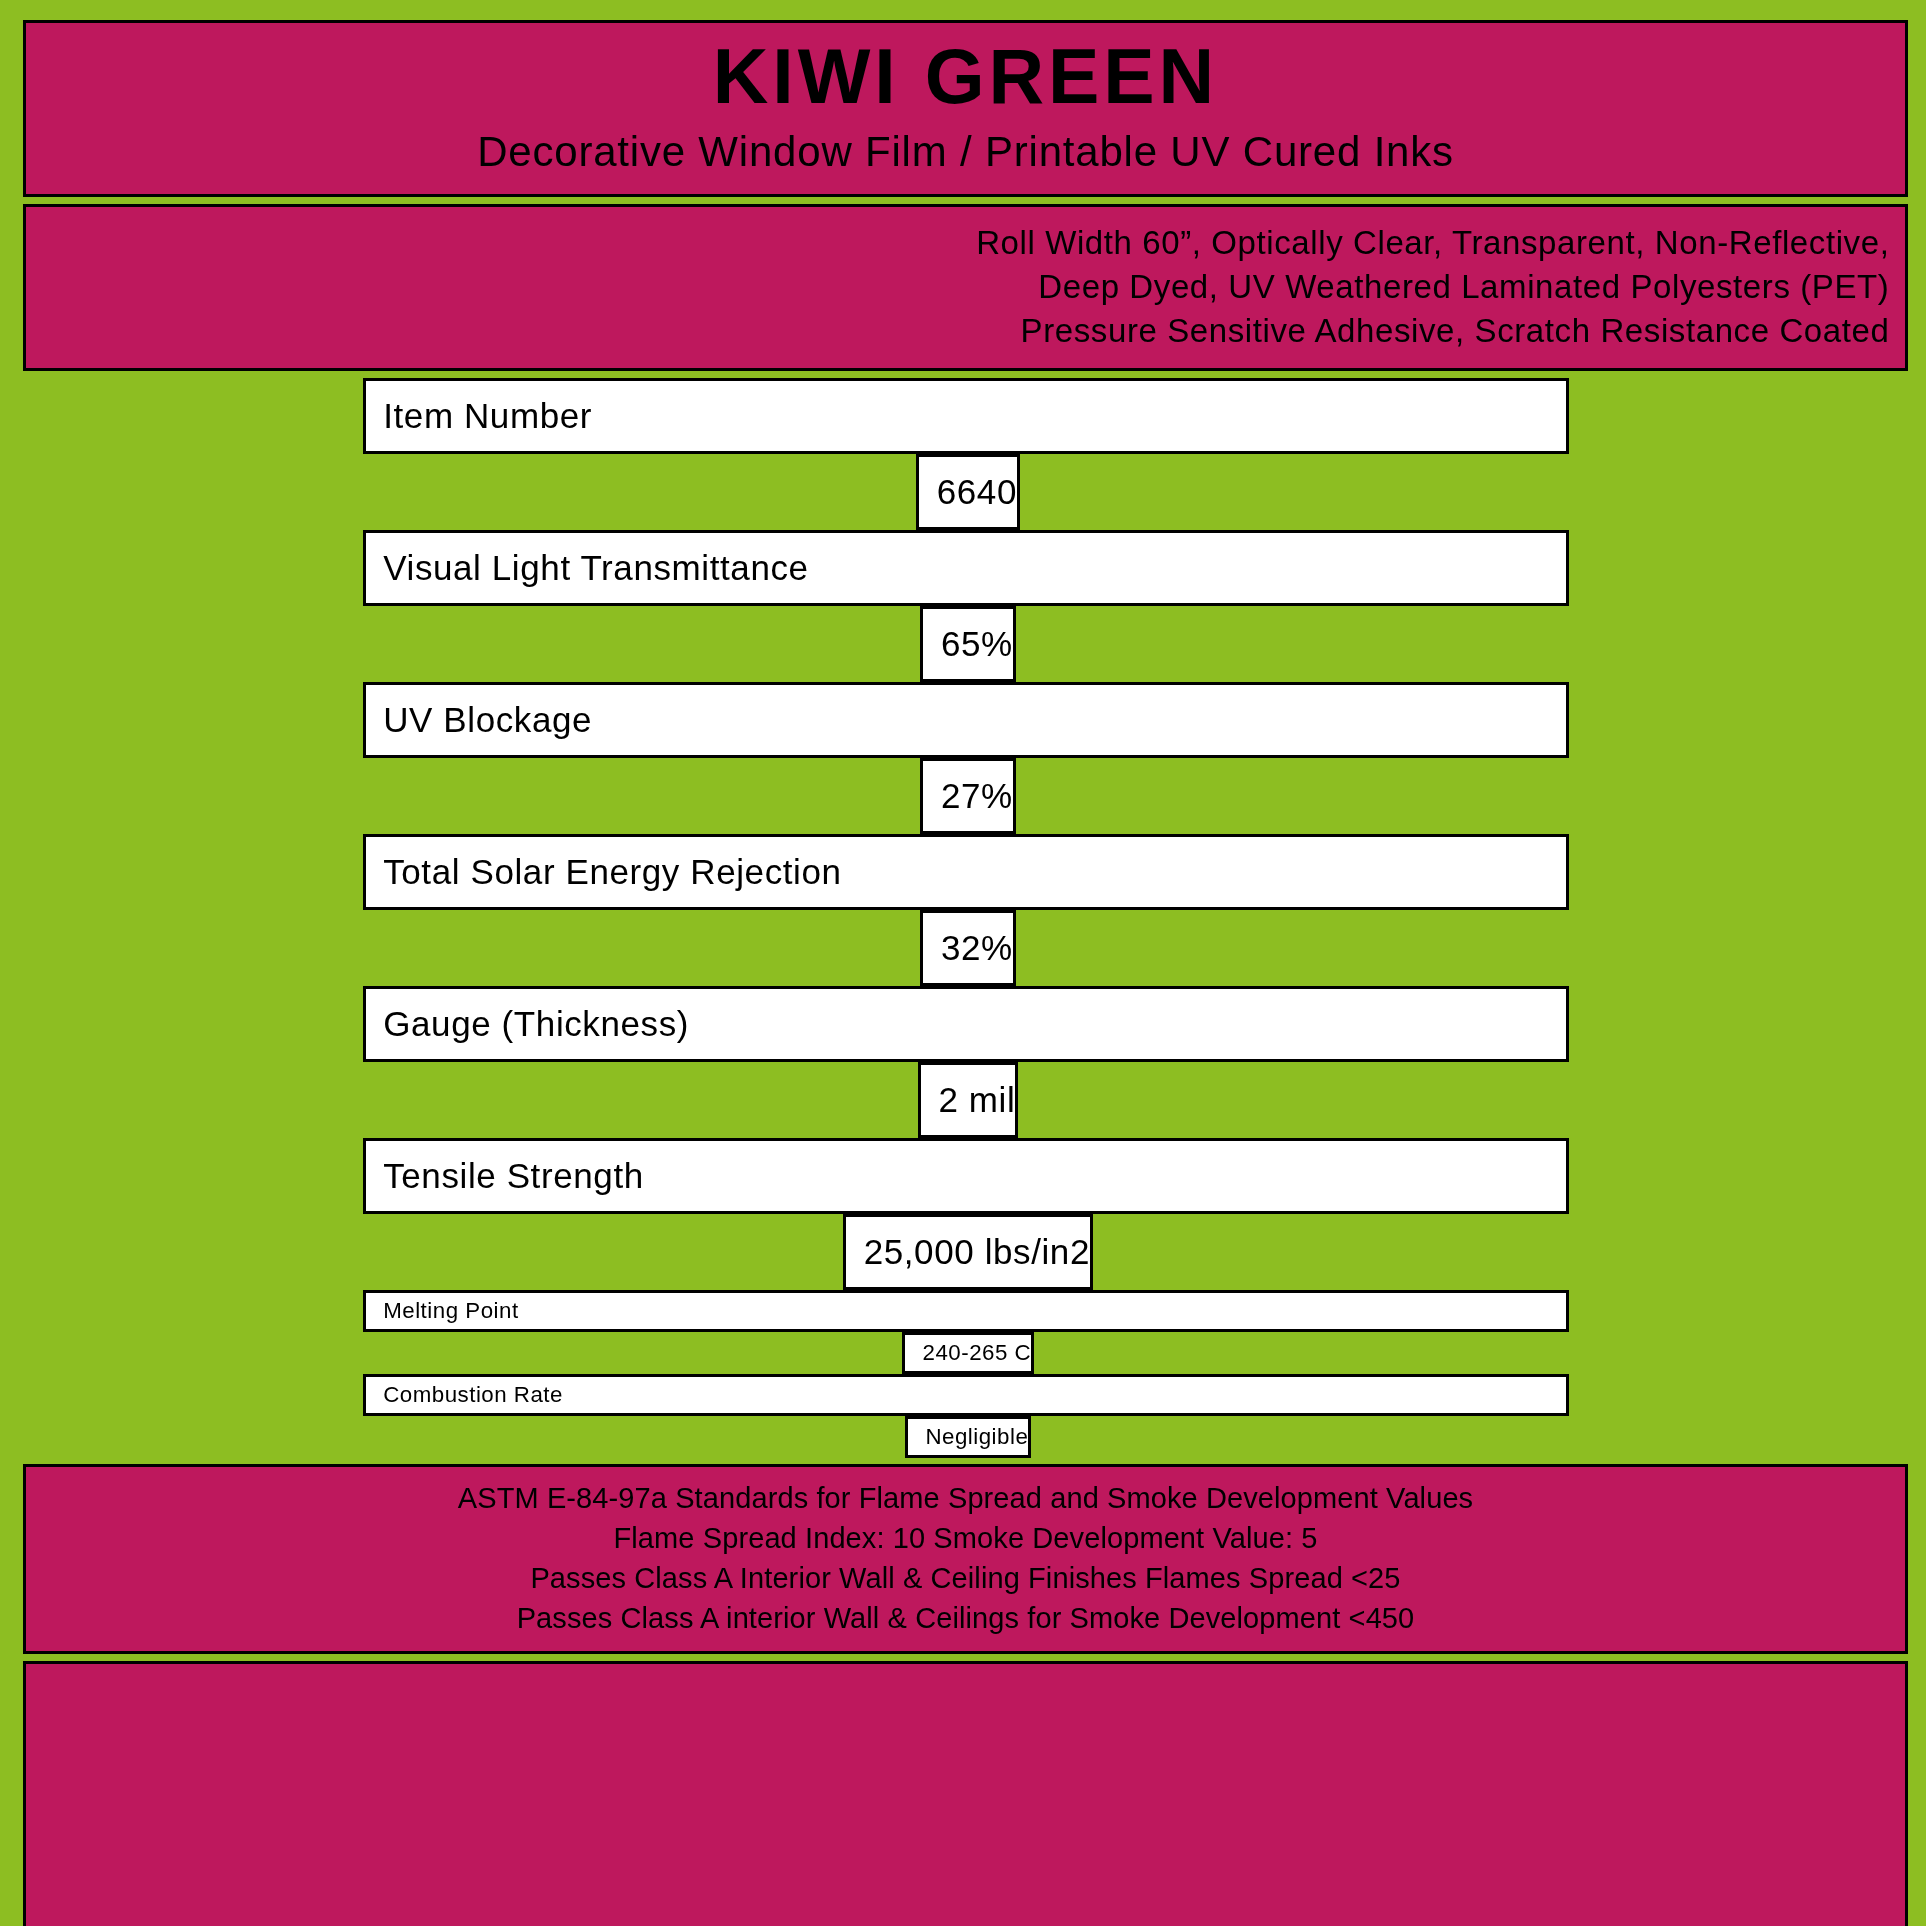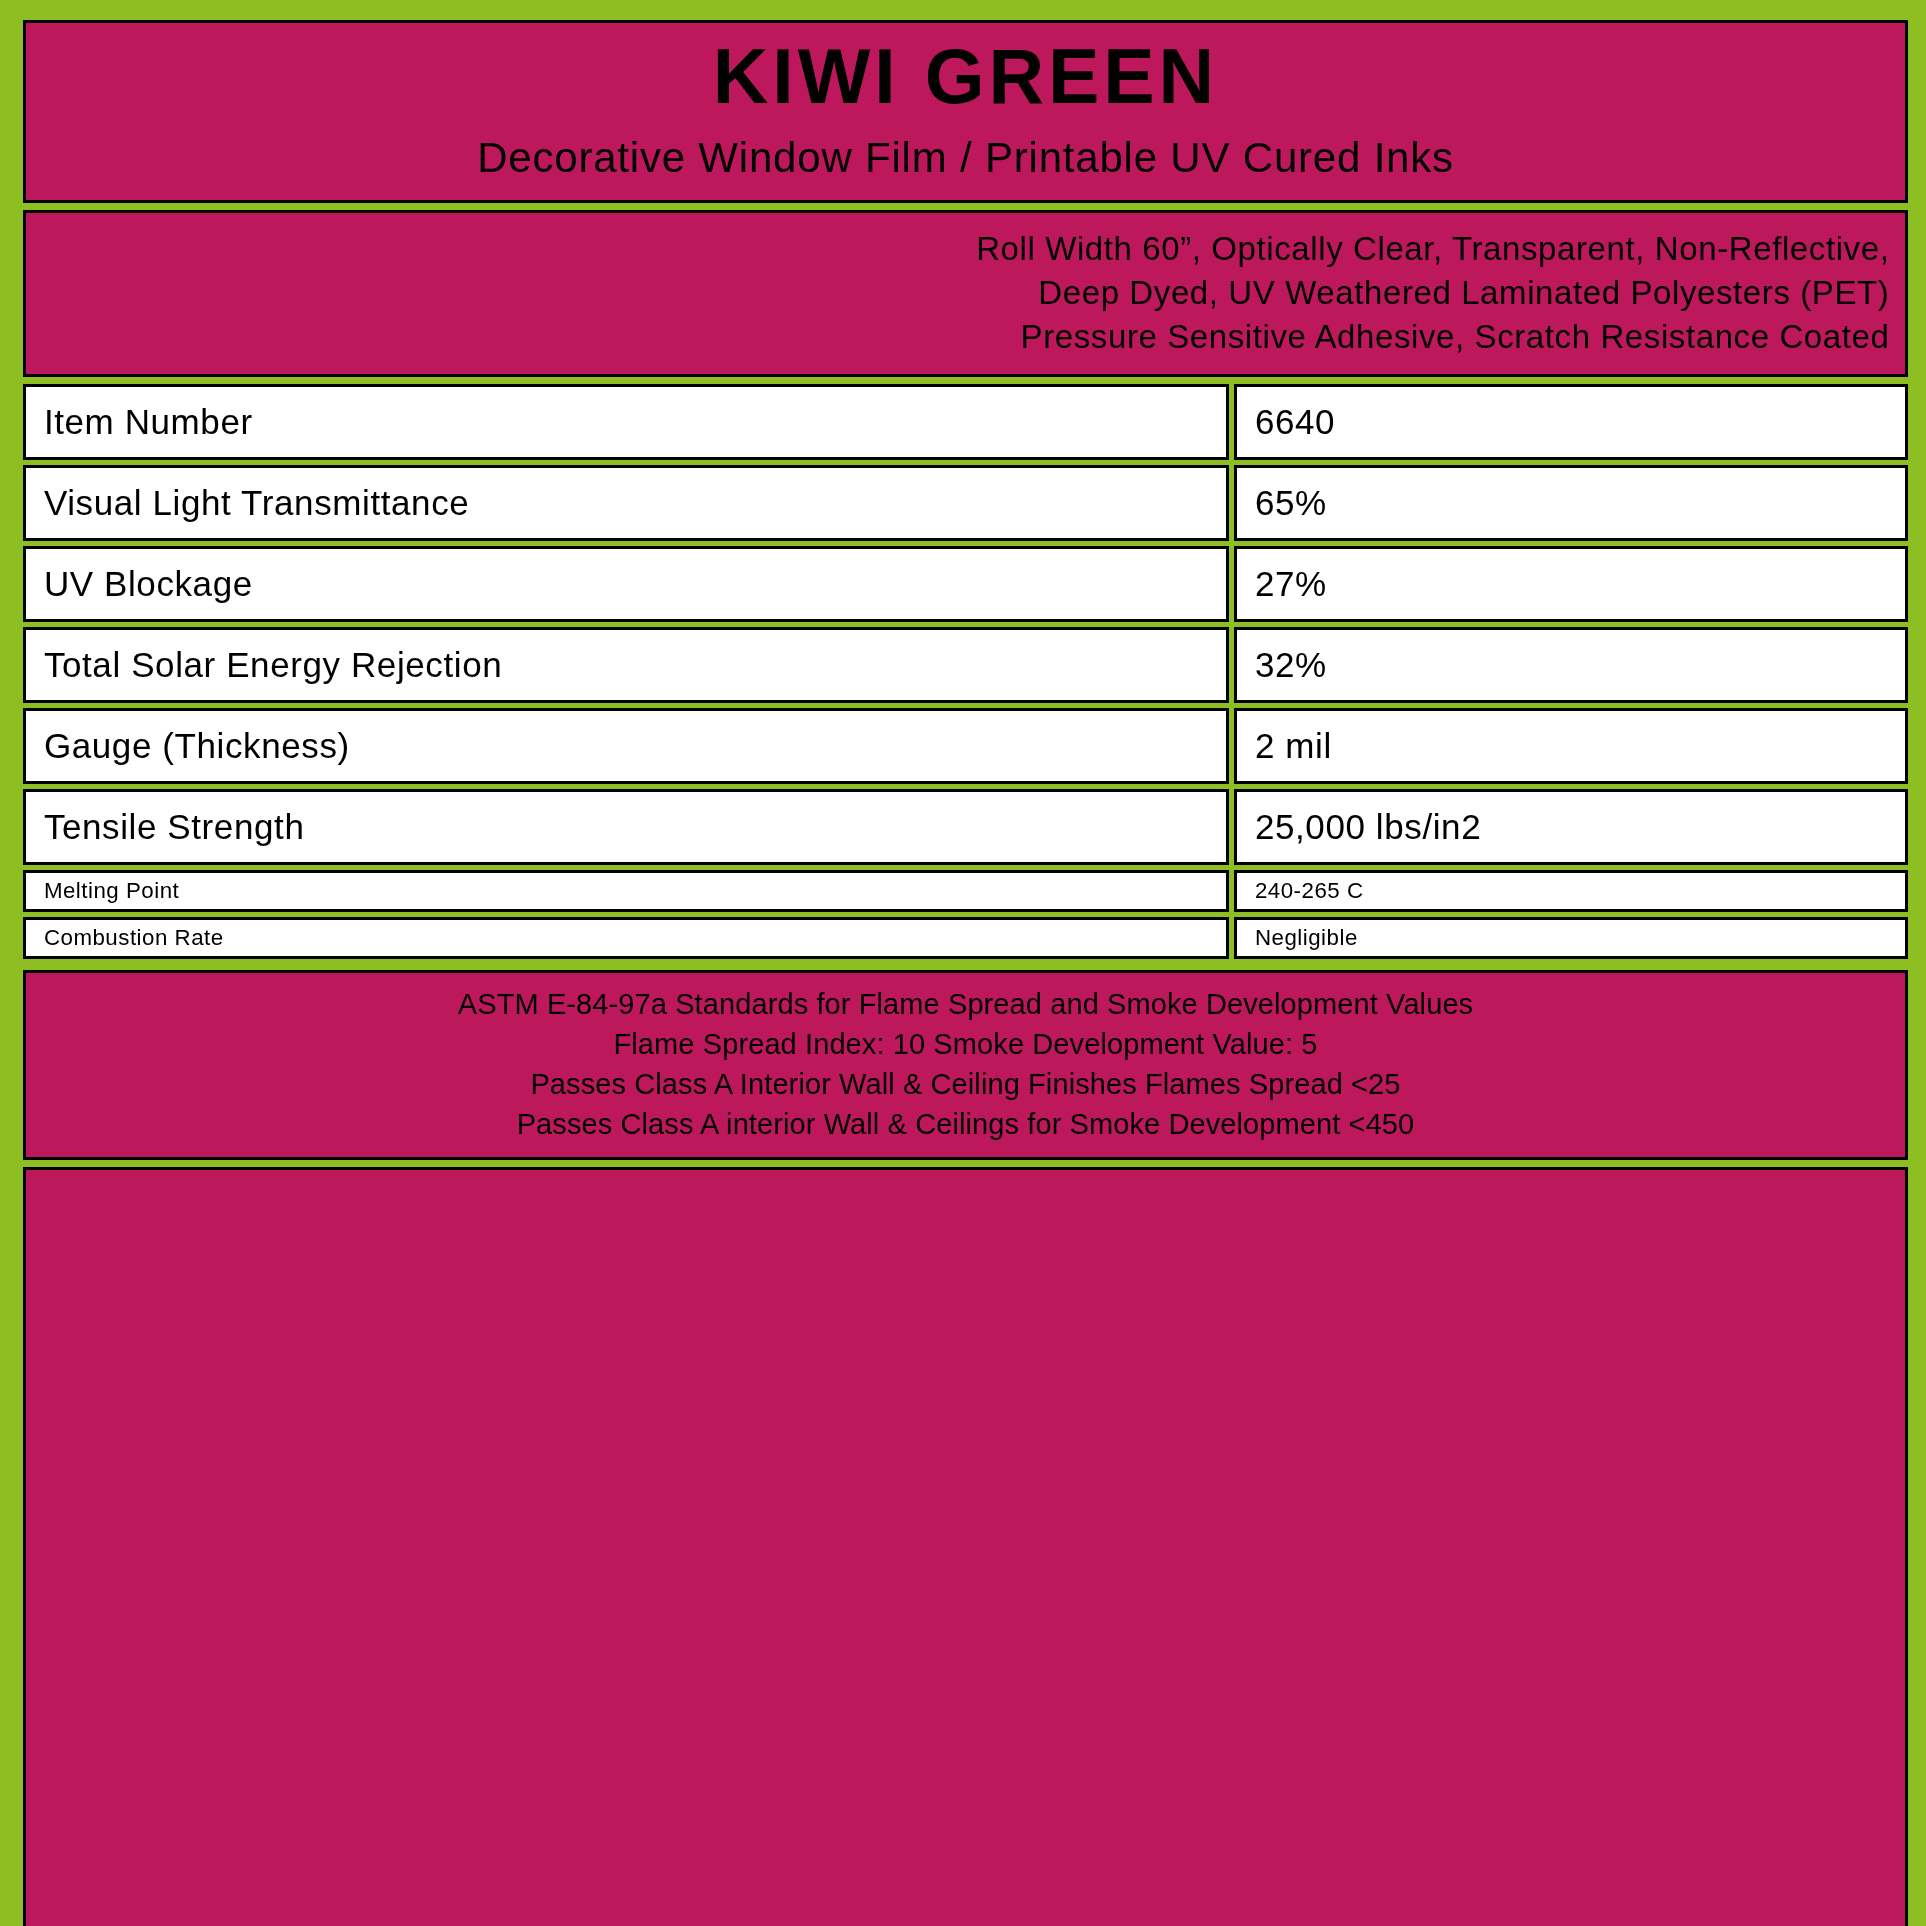--- a/index.html
+++ b/index.html
@@ -53,21 +53,21 @@
     font-weight: bold;
     letter-spacing: 3.9px;
     line-height: 1.05;
     white-space: nowrap;
   }
   .title-sub {
     font-size: 42px;
     font-weight: normal;
     letter-spacing: 0.8px;
     line-height: 1.2;
-    margin-top: 16px;
+    margin-top: 10px;
     white-space: nowrap;
   }
 
   
   .desc-block {
     margin: 7px 11.6px 0 11.6px;
     padding: 14px 15.4px 15.4px 15.4px;
     text-align: right;
   }
   .desc-line {
@@ -77,21 +77,21 @@
     white-space: nowrap;
   }
 
   
   .spec-area {
     margin: 6.2px 11.6px 0 11.6px;
   }
   .spec-row {
     display: flex;
     align-items: center;
-    margin-bottom: 5px;
+    flex-direction: column;
   }
   .spec-label, .spec-value {
     background: #ffffff;
     border: 3.5px solid #000000;
     box-sizing: border-box;
     display: flex;
     align-items: center;
   }
   .spec-label {
     width: 1206px;

